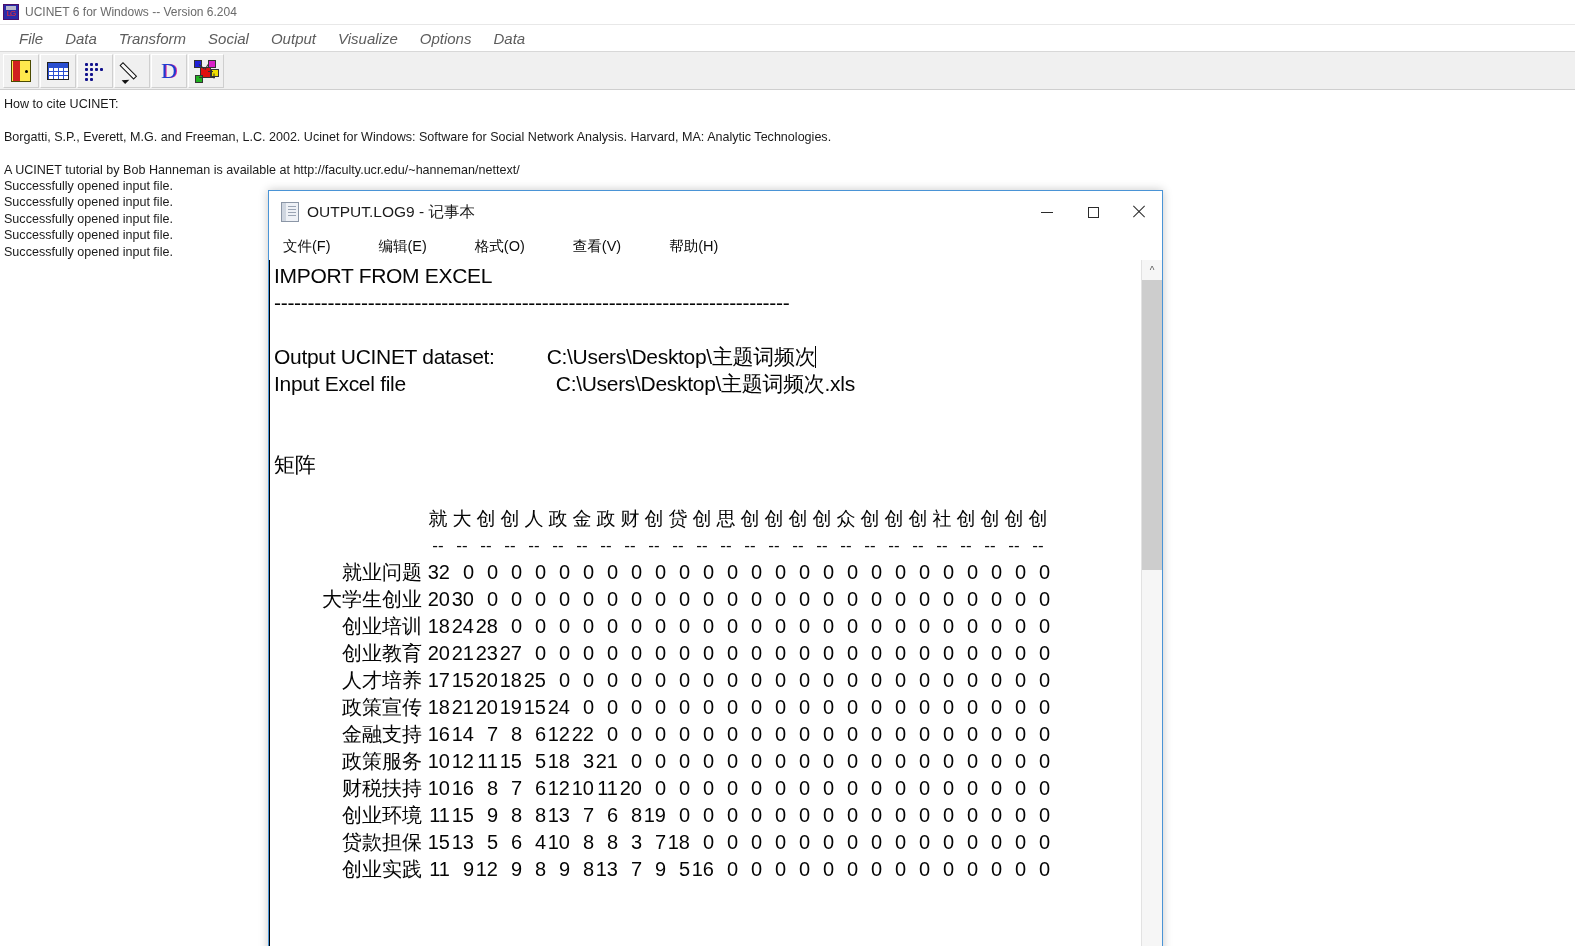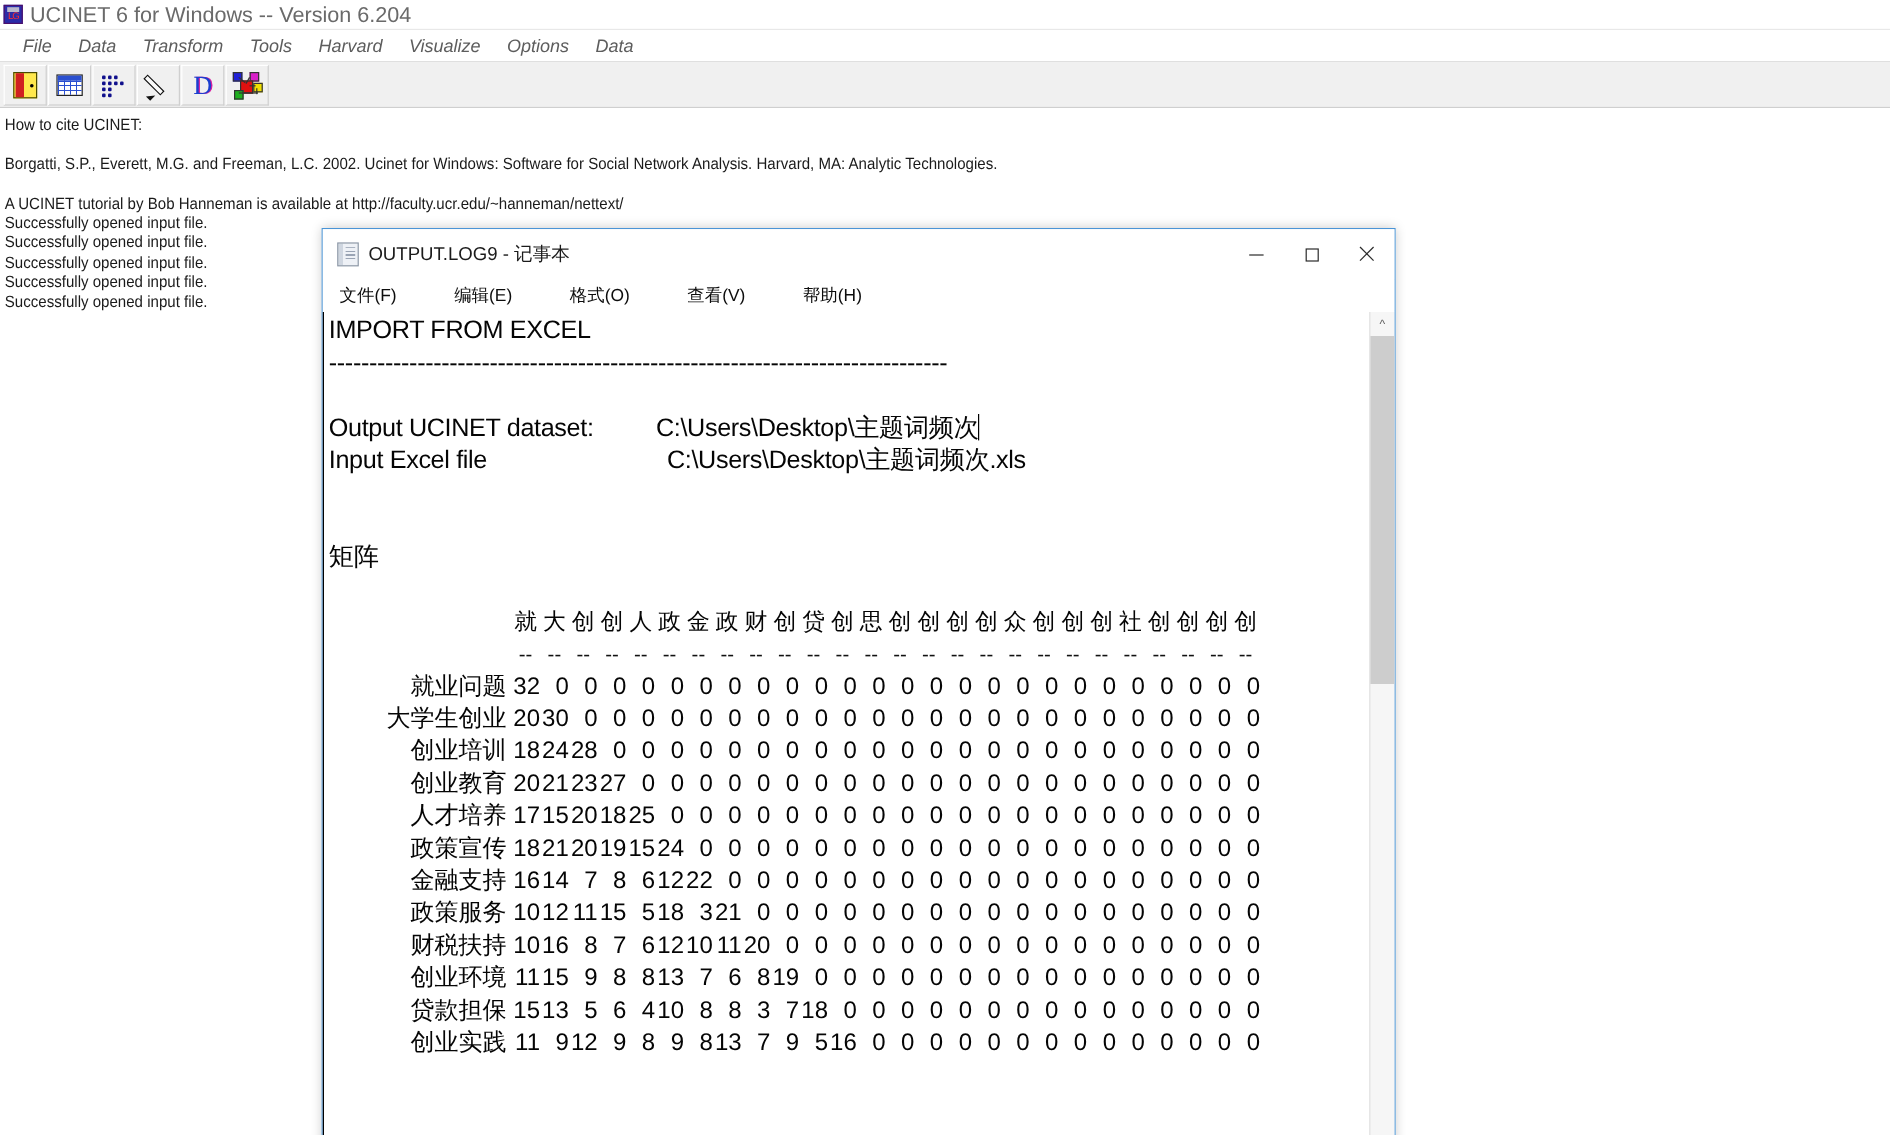--- a/index.html
+++ b/index.html
@@ -52,21 +52,21 @@
     position: absolute;
     left: 0; right: 0; bottom: 0px;
     font-size: 8px;
     color: #ff2d2d;
     text-align: center;
     font-family: "Liberation Sans", sans-serif;
     line-height: 10px;
     letter-spacing: -1px;
   }
   #ucinet-title-text {
-    font-size: 18px;
+    font-size: 12px;
     color: #6a6a6a;
     font-family: "Liberation Sans", sans-serif;
     white-space: nowrap;
   }
 
   #ucinet-menubar {
     height: 26px;
     display: flex;
     align-items: center;
     background: #ffffff;
@@ -364,22 +364,22 @@
 
   <div id="ucinet-titlebar">
     <span id="ucinet-app-icon"></span>
     <span id="ucinet-title-text">UCINET 6 for Windows -- Version 6.204</span>
   </div>
 
   <div id="ucinet-menubar">
     <span class="ucinet-menu-item">File</span>
     <span class="ucinet-menu-item">Data</span>
     <span class="ucinet-menu-item">Transform</span>
-    <span class="ucinet-menu-item">Tools</span>
-    <span class="ucinet-menu-item">Harvard</span>
+    <span class="ucinet-menu-item">Social</span>
+    <span class="ucinet-menu-item">Output</span>
     <span class="ucinet-menu-item">Visualize</span>
     <span class="ucinet-menu-item">Options</span>
     <span class="ucinet-menu-item">Data</span>
   </div>
 
   <div id="ucinet-toolbar">
     <div class="tb-btn">
       <span class="ico-door"></span>
     </div>
     <div class="tb-btn">

